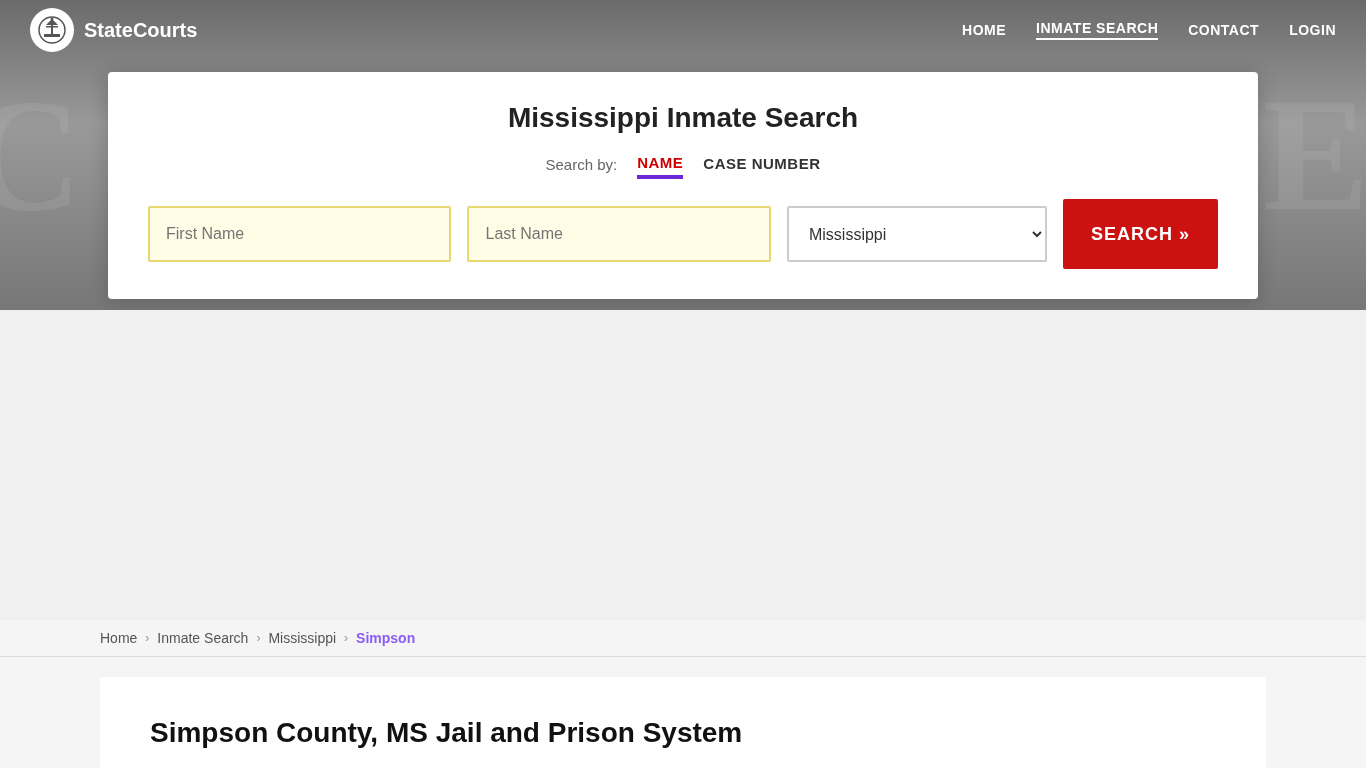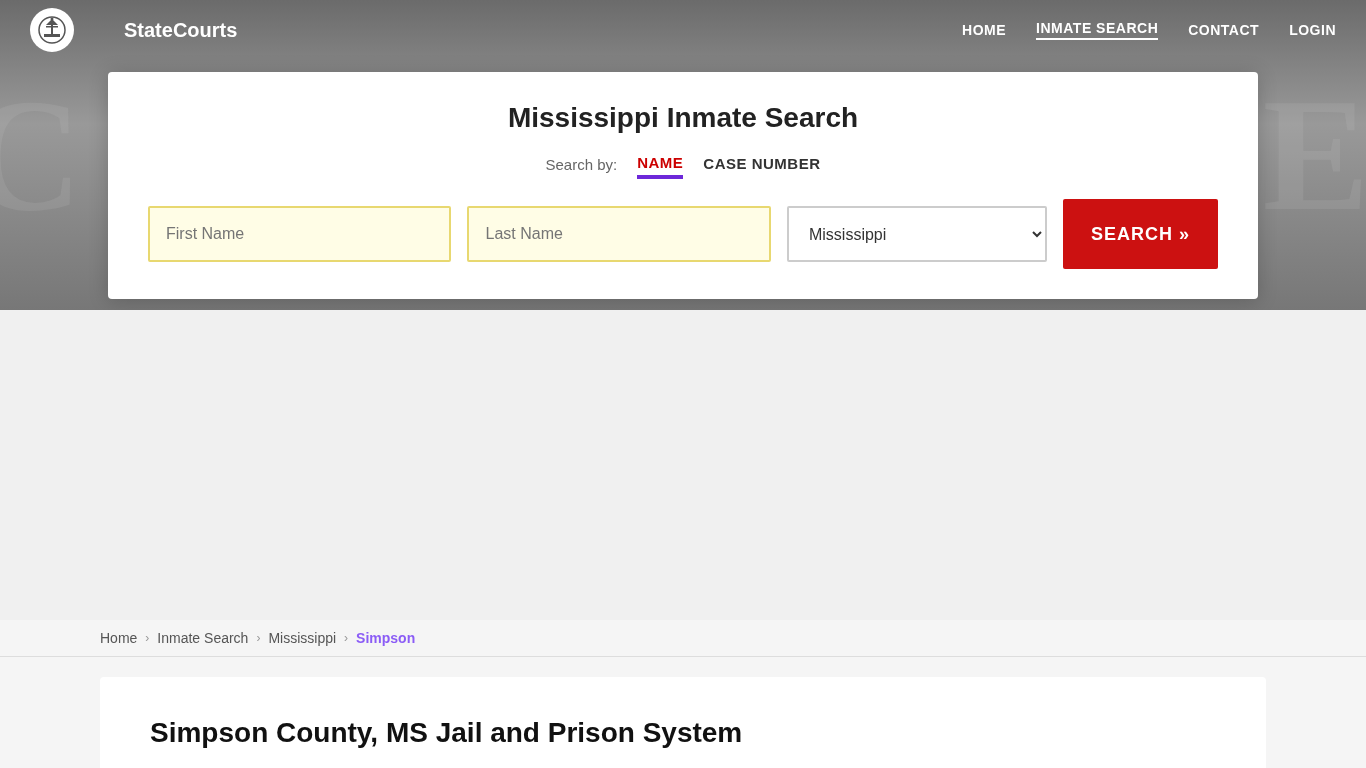--- a/index.html
+++ b/index.html
@@ -57,21 +57,20 @@
       background: white;
       display: flex;
       align-items: center;
       justify-content: center;
       font-size: 20px;
     }
     .logo-name {
       color: white;
       font-size: 20px;
       font-weight: bold;
-      margin-left: 40px;
     }
     .nav-links {
       margin-left: auto;
       display: flex;
       gap: 30px;
       align-items: center;
     }
     .nav-link {
       color: white;
       text-decoration: none;

